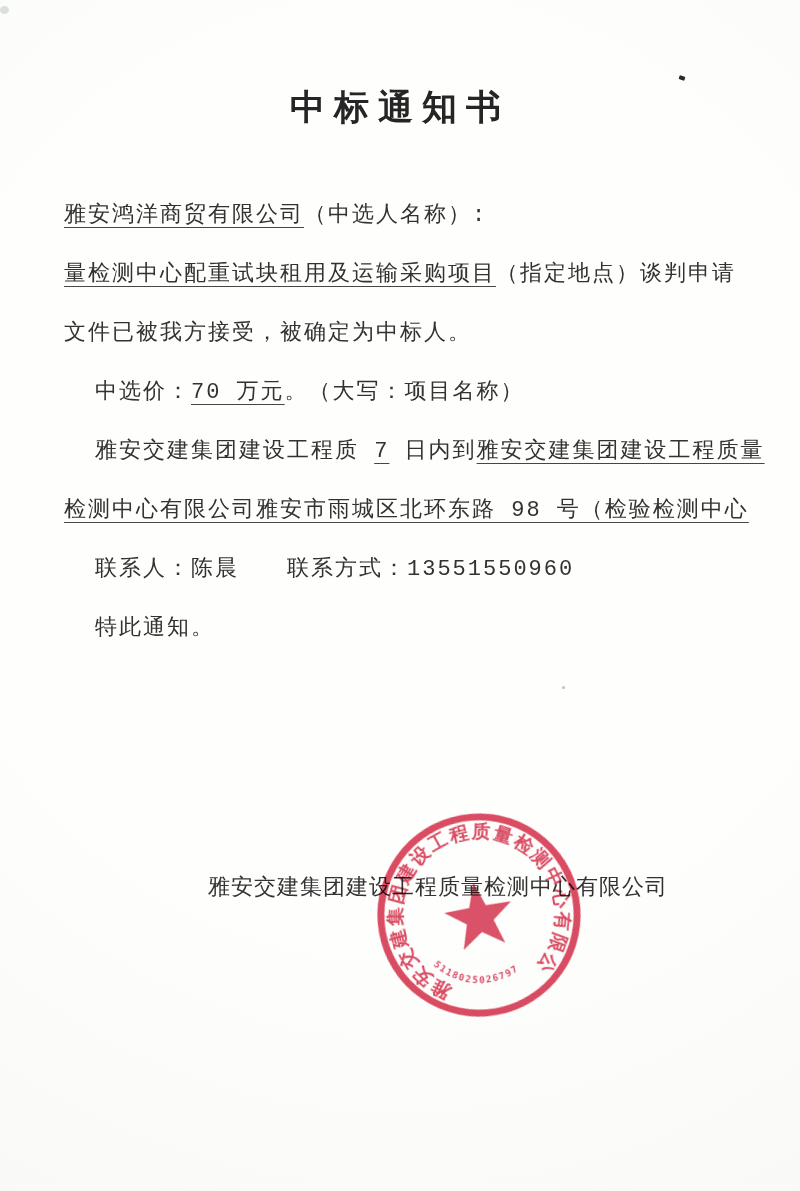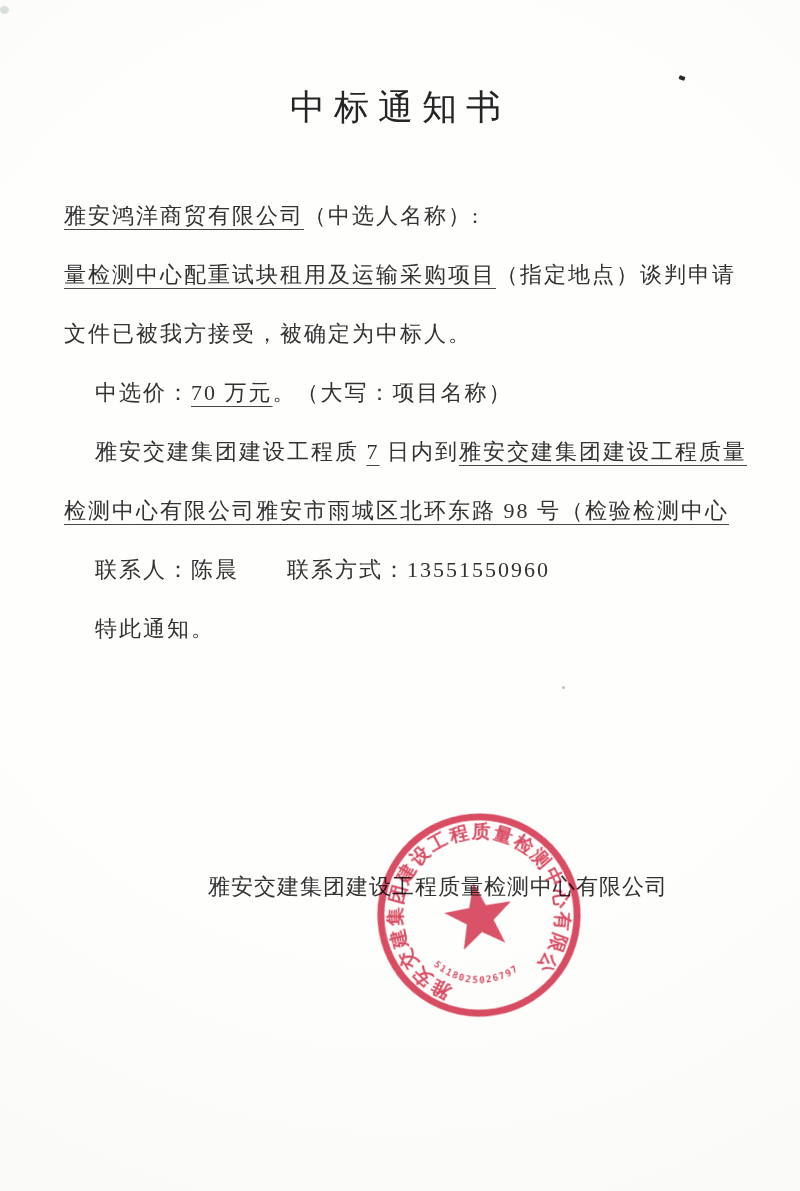--- a/index.html
+++ b/index.html
@@ -14,32 +14,33 @@
     overflow: hidden;
     background: radial-gradient(circle at 50% 40%, #fefefd 55%, #f9f9f7 100%);
     color: #2f2f2f;
   }
   .title {
     position: absolute;
     top: 84px; left: 0; width: 100%;
     margin: 0;
     text-align: center;
     font-size: 35px;
-    font-weight: 400;
+    font-weight: 700;
     letter-spacing: 9px;
     color: #252525;
   }
   .body {
     position: absolute;
     top: 186px; left: 64px;
     width: 682px;
     font-size: 22px;
     line-height: 59px;
     letter-spacing: 2px;
     color: #323232;
+    font-family: Liberation Mono, monospace;
   }
   .line { white-space: nowrap; }
   .line.indent { padding-left: 31px; }
   .u {
     text-decoration: underline;
     text-underline-offset: 6px;
     text-decoration-thickness: 1px;
     text-decoration-color: #4a4540;
   }
   .signature {

